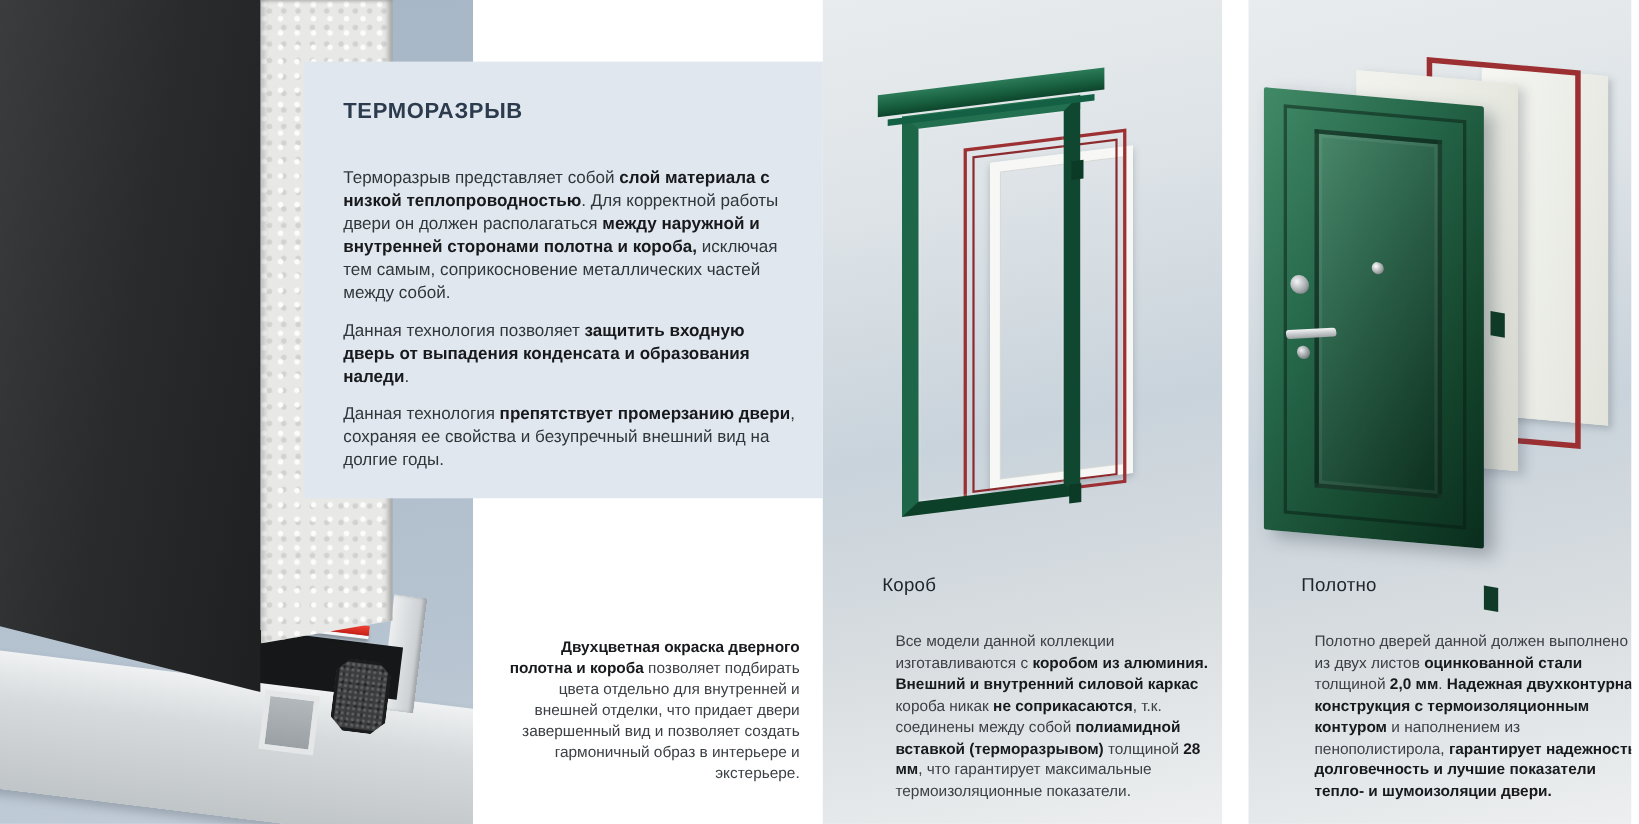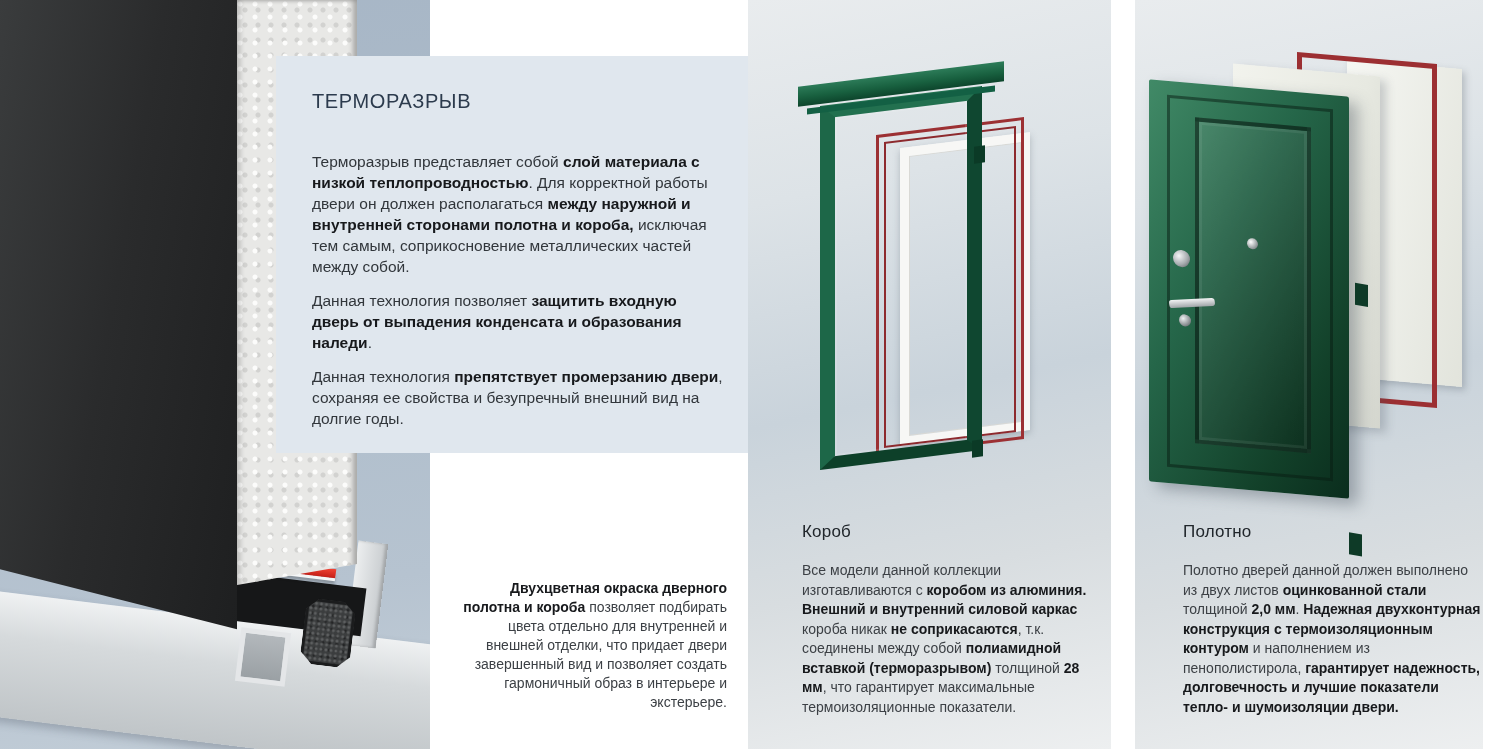--- a/index.html
+++ b/index.html
@@ -66,21 +66,21 @@
     box-shadow:inset -4px 0 5px rgba(0,0,0,.28), inset 4px 0 4px rgba(0,0,0,.16);
   }
 
   
   .card {
     position:absolute; left:276px; top:56px; width:472px; height:397px; z-index:10;
     background:#e0e7ee;
   }
   .card-inner { padding:34px 34px 0 36px; }
   .card h2 {
-    margin:0 0 38px 0; font-size:20px; font-weight:normal;
+    margin:0 0 38px 0; font-size:20px; font-weight:bold;
     letter-spacing:.6px; color:#2c3b4d;
   }
   .card p {
     margin:0 0 13px 0; width:412px;
     font-size:15.5px; line-height:21px; color:#31363b;
   }
   .card p b, .note b, .col-body b { color:#17191c; }
 
   
   .note {
@@ -94,21 +94,21 @@
     background:linear-gradient(168deg,#e9ecee 0%,#dde3e7 25%,#c9d3db 52%,#d8dde0 74%,#edeff0 100%);
   }
   .col-mid   { left:748px;  width:363px; }
   .col-right { left:1135px; width:348px; }
 
   .col-heading {
     position:absolute; top:522px; margin:0;
     font-size:17px; font-weight:normal; color:#20262b; letter-spacing:.2px;
   }
   .col-body {
-    position:absolute; top:561px; margin:0;
+    position:absolute; top:561px; margin:12px;
     font-size:14px; line-height:19.5px; color:#3c4045;
   }
   .col-mid   .col-heading { left:54px; }
   .col-mid   .col-body    { left:54px; width:292px; }
   .col-right .col-heading { left:48px; }
   .col-right .col-body    { left:48px; width:300px; }
 
   
   .frame-wrap { position:absolute; left:0; top:0; width:363px; height:530px; }
   .w-frame {

